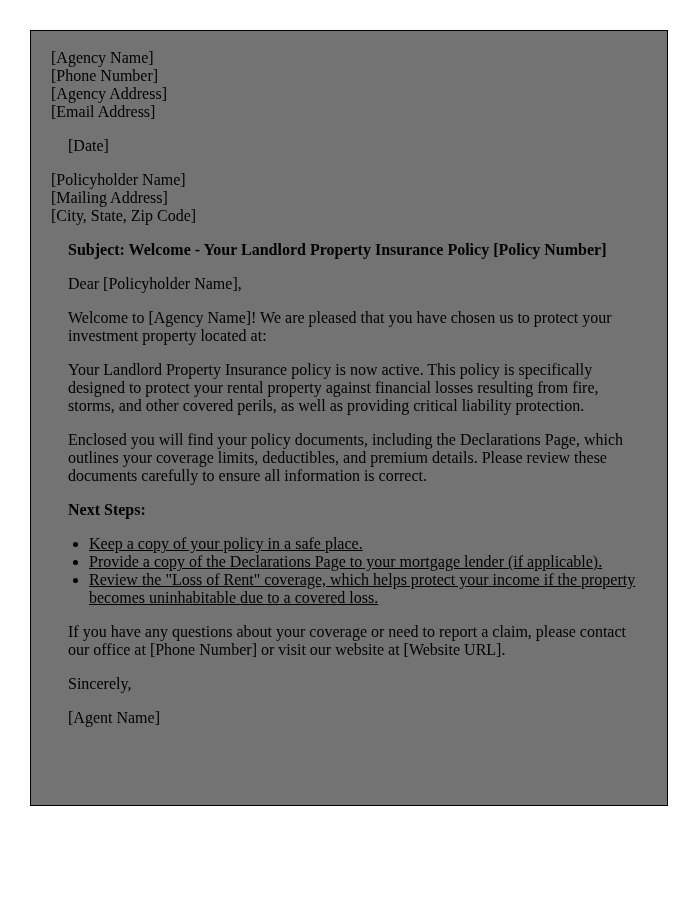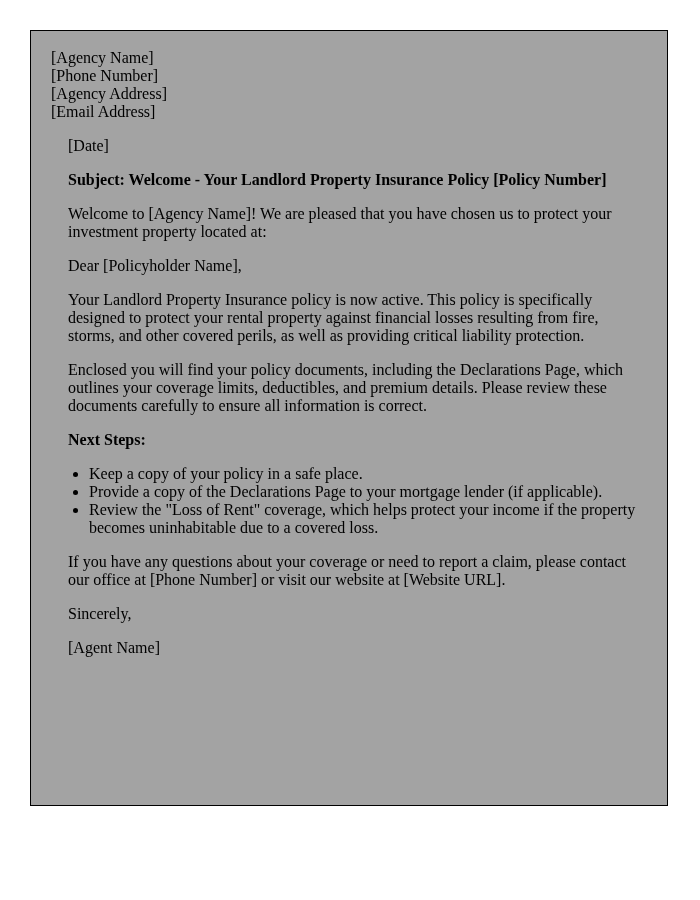--- a/index.html
+++ b/index.html
@@ -17,21 +17,21 @@
   .letter-frame {
     position: absolute;
     left: 30px;
     top: 30px;
     width: 638px;
     height: 776px;
     border: 1px solid #000000;
     box-sizing: border-box;
     padding: 18px 20px 0 20px;
     overflow: hidden;
-    background: #a3a3a3;
+    background: #737373;
     font-size: 16px;
     line-height: 18px;
   }
   .line-group {
     margin: 0 0 16px 0;
   }
   .line {
     margin: 0;
   }
   p {
@@ -41,42 +41,48 @@
     font-weight: bold;
   }
   ul.steps {
     margin: 0 0 16px 0;
     padding-left: 38px;
     list-style-type: disc;
   }
   ul.steps li {
     margin: 0;
     padding: 0;
+    text-decoration: underline;
   }
 </style>
 </head>
 <body>
 
 <div class="letter-frame">
 
   <div class="line-group">
     <div class="line">[Agency Name]</div>
     <div class="line">[Phone Number]</div>
     <div class="line">[Agency Address]</div>
     <div class="line">[Email Address]</div>
   </div>
 
   <p>[Date]</p>
 
+  <div class="line-group">
+    <div class="line">[Policyholder Name]</div>
+    <div class="line">[Mailing Address]</div>
+    <div class="line">[City, State, Zip Code]</div>
+  </div>
 
   <p class="bold">Subject: Welcome - Your Landlord Property Insurance Policy [Policy Number]</p>
 
+  <p>Dear [Policyholder Name],</p>
+
   <p>Welcome to [Agency Name]! We are pleased that you have chosen us to protect your investment property located at:</p>
-
-  <p>Dear [Policyholder Name],</p>
 
 
   <p>Your Landlord Property Insurance policy is now active. This policy is specifically designed to protect your rental property against financial losses resulting from fire, storms, and other covered perils, as well as providing critical liability protection.</p>
 
   <p>Enclosed you will find your policy documents, including the Declarations Page, which outlines your coverage limits, deductibles, and premium details. Please review these documents carefully to ensure all information is correct.</p>
 
   <p class="bold">Next Steps:</p>
 
   <ul class="steps">
     <li>Keep a copy of your policy in a safe place.</li>

